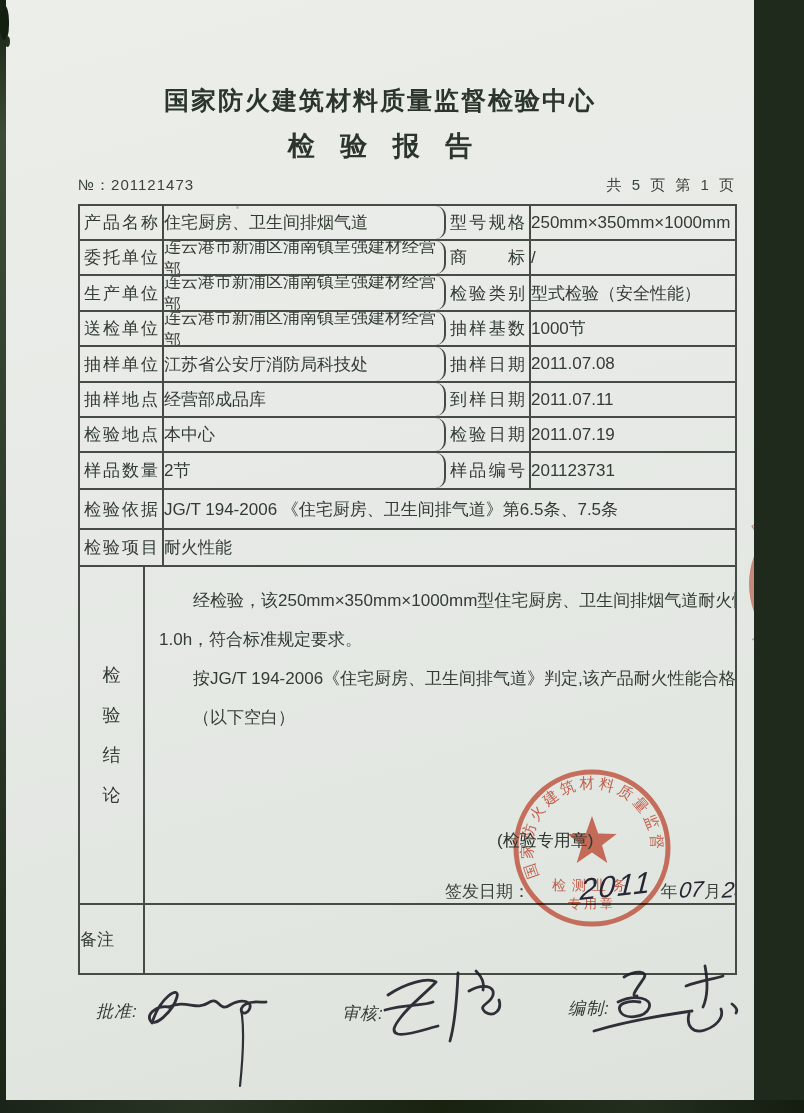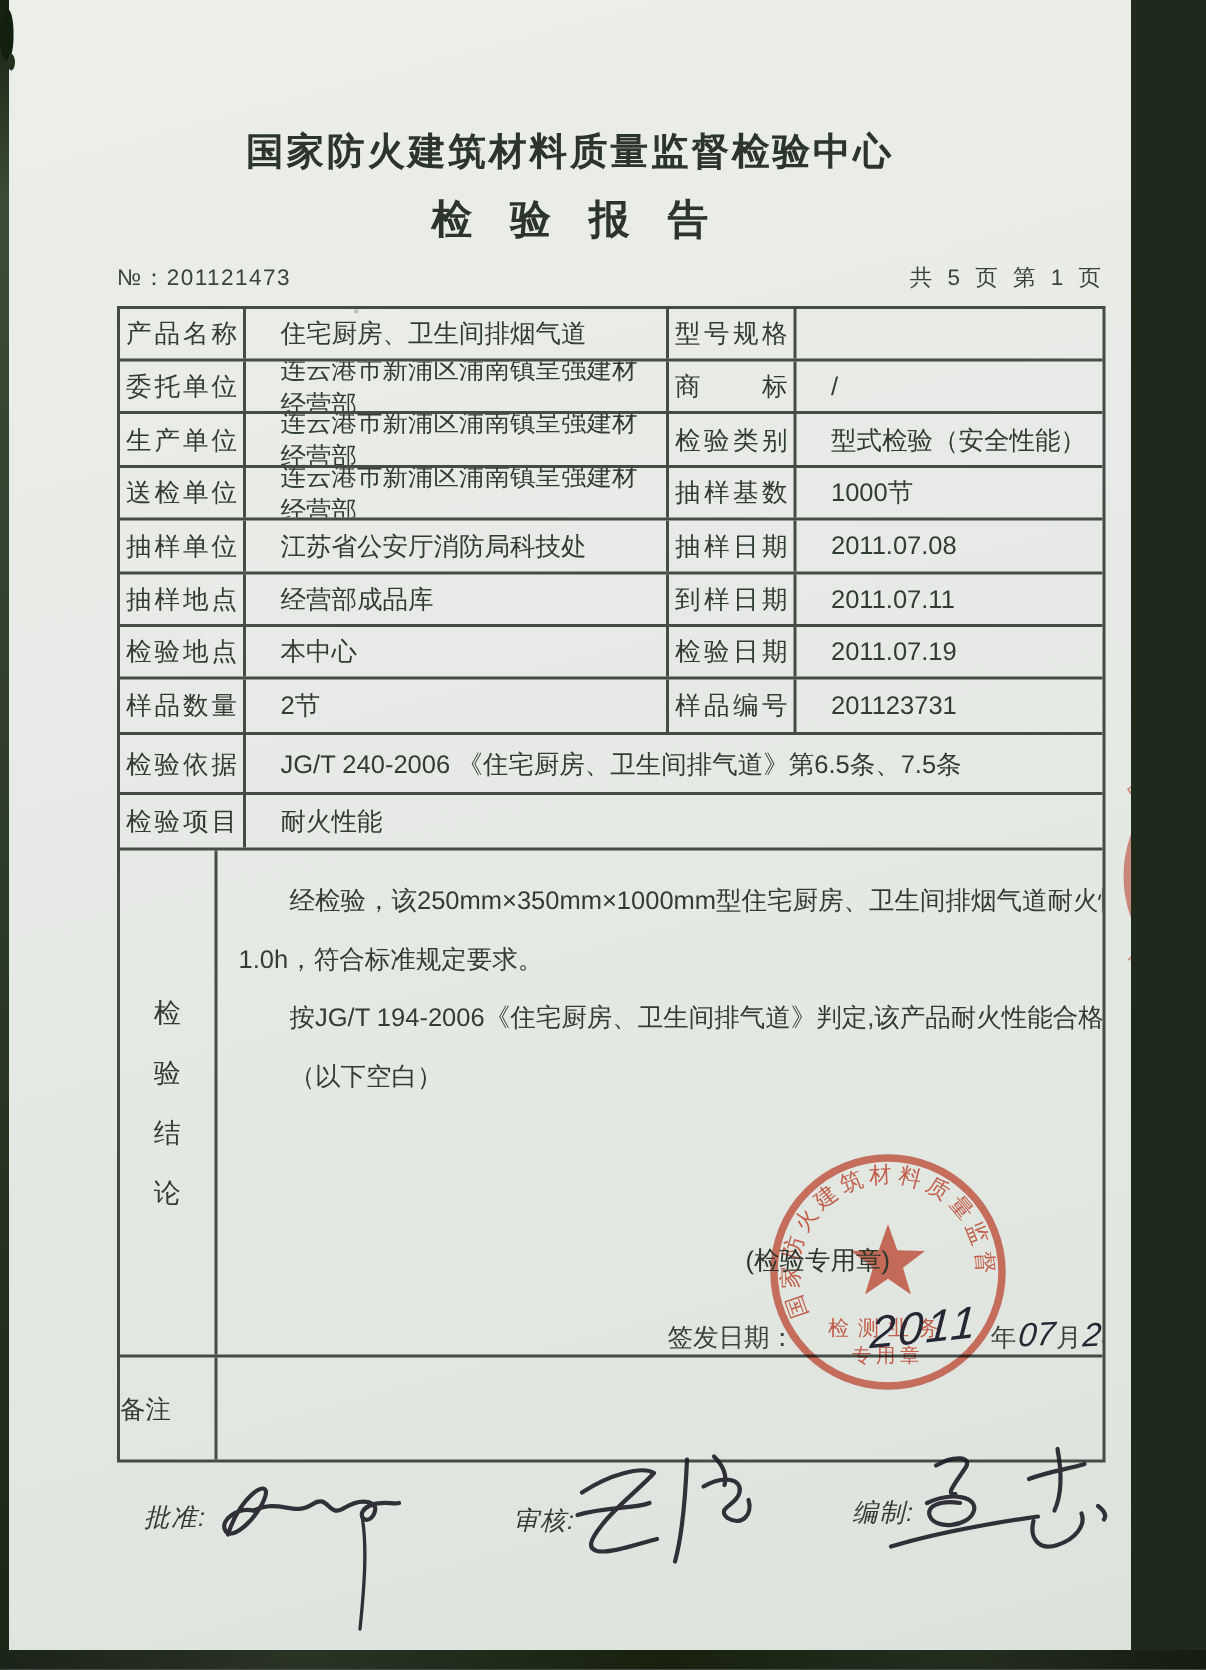--- a/index.html
+++ b/index.html
@@ -35,21 +35,21 @@
   .meta-line .pages{letter-spacing:3px;}
 
   
   .tbl{position:absolute;left:72px;top:204px;width:659px;border:2px solid #454c45;box-sizing:border-box;
     font-size:17px;color:#323c33;}
   .trow{display:grid;grid-template-columns:84px 282px 85px 1fr;border-bottom:2px solid #454c45;box-sizing:border-box;}
   .trow:last-child{border-bottom:none;}
   .cell{box-sizing:border-box;display:flex;align-items:center;overflow:hidden;}
   .cell.lbl{border-right:2px solid #454c45;}
   .cell.lbl span{display:block;width:100%;padding:0 4px;text-align:justify;text-align-last:justify;}
-  .cell.val{padding:0 4px 0 23px;border-right:2px solid #454c45;}
+  .cell.val{padding:0 4px 0 0;border-right:2px solid #454c45;border-radius:10px;}
   .cell.val:last-child{border-right:none;}
   .h35{height:35px}.h36{height:36px}.h37{height:37px}
   .wide{grid-template-columns:84px 1fr;}
   .bot{grid-template-columns:65px 1fr;}
   .row-basis{height:40px}.row-items{height:37px}
   .row-concl{height:338px}.row-remark{height:68px}
 
   .concl-lbl{flex-direction:column;justify-content:center;gap:22px;border-right:2px solid #454c45;
     font-size:18px;color:#323c33;}
   .concl-lbl div{line-height:18px;}
@@ -102,20 +102,21 @@
   <div class="tbl">
 
     <div class="trow h35">
       <div class="cell lbl">
           <span>产品名称</span>
         </div>
       <div class="cell val">住宅厨房、卫生间排烟气道</div>
       <div class="cell lbl">
           <span>型号规格</span>
         </div>
+      <div class="cell val">250mm×350mm×1000mm</div>
     </div>
     <div class="trow h35">
       <div class="cell lbl">
           <span>委托单位</span>
         </div>
       <div class="cell val">连云港市新浦区浦南镇呈强建材经营部</div>
       <div class="cell lbl">
           <span>商标</span>
         </div>
       <div class="cell val">/</div>
@@ -178,21 +179,21 @@
       <div class="cell lbl">
           <span>样品编号</span>
         </div>
       <div class="cell val">201123731</div>
     </div>
 
     <div class="trow wide row-basis">
       <div class="cell lbl">
           <span>检验依据</span>
         </div>
-      <div class="cell val">JG/T 240-2006 《住宅厨房、卫生间排气道》第6.5条、7.5条</div>
+      <div class="cell val">JG/T 194-2006 《住宅厨房、卫生间排气道》第6.5条、7.5条</div>
     </div>
     <div class="trow wide row-items">
       <div class="cell lbl">
           <span>检验项目</span>
         </div>
       <div class="cell val">耐火性能</div>
     </div>
 
     <div class="trow bot row-concl">
       <div class="cell concl-lbl">

